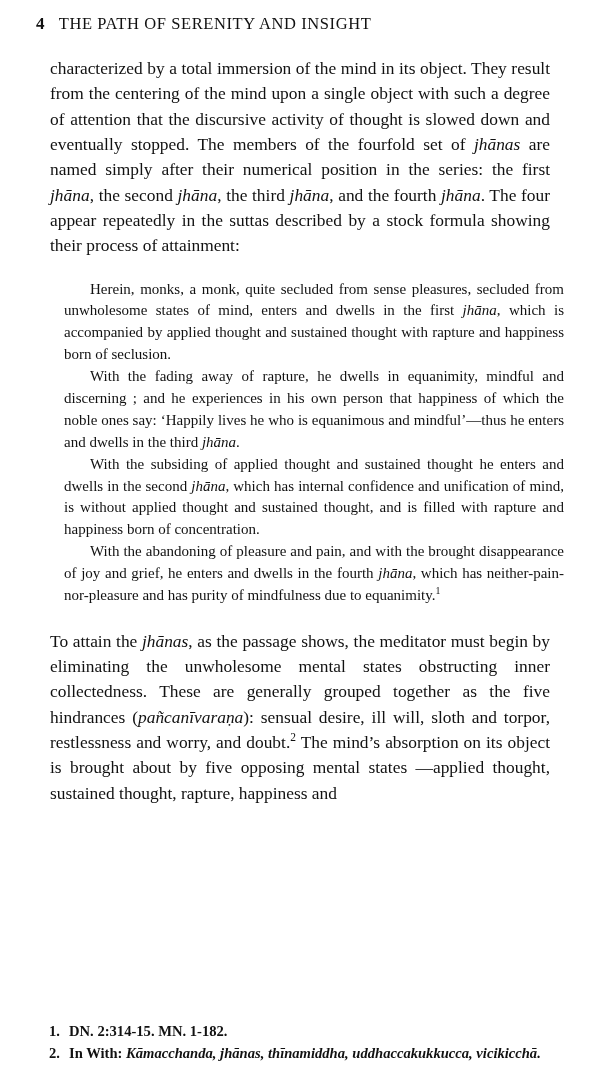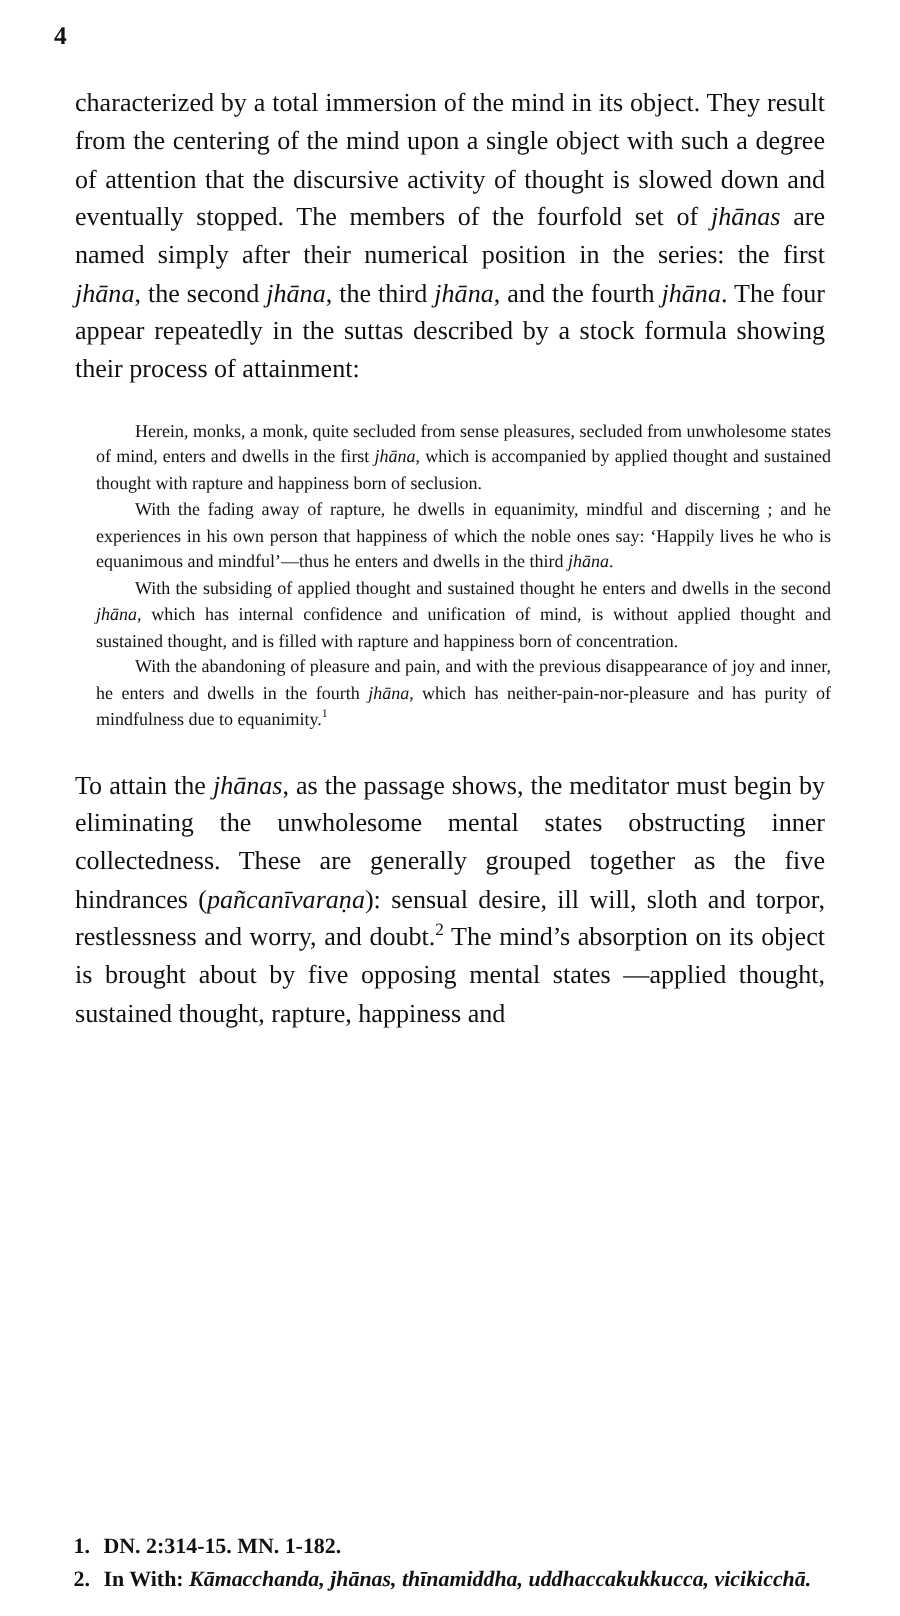--- a/index.html
+++ b/index.html
@@ -46,24 +46,24 @@
     line-height: 1.455;
     text-align: justify;
     text-justify: inter-word;
     hyphens: none;
   }
   .body-block p {
     margin: 16px;
     text-indent: 0;
   }
   .quote {
-    margin: 20px 10px 0 0;
+    margin: 20px 0 0 0;
     padding-left: 30px;
     padding-right: 2px;
-    font-size: 12px;
+    font-size: 15px;
     line-height: 1.46;
     text-align: justify;
   }
   .quote p {
     margin: 0;
     text-indent: 26px;
   }
   .after-quote {
     margin-top: 22px;
     font-size: 17.4px;
@@ -103,40 +103,41 @@
     line-height: 0;
   }
 </style>
 </head>
 <body>
 
 <div class="page">
 
   <div class="header">
     <span class="folio">4</span>
+    <span class="running-title">THE PATH OF SERENITY AND INSIGHT</span>
   </div>
 
   <div class="body-block">
     <p>
       <span>characterized by a total immersion of the mind in its object. They result from the centering of the mind upon a single object with such a degree of attention that the discursive activity of thought is slowed down and eventually stopped.  The members of the fourfold set of </span><em>jhānas</em><span> are named simply after their numerical position in the series: the first </span><em>jhāna</em><span>, the second </span><em>jhāna</em><span>, the third </span><em>jhāna</em><span>, and the fourth </span><em>jhāna</em><span>. The four appear  repeatedly in the suttas described by a stock formula showing their  process of attainment:</span>
     </p>
   </div>
 
   <div class="quote">
     <p>
       <span>Herein, monks, a monk, quite secluded from sense pleasures, secluded from unwholesome states of mind, enters and dwells in the first </span><em>jhāna</em><span>,  which is accompanied by applied thought and sustained thought with rapture and happiness born  of seclusion.</span>
     </p>
     <p>
       <span>With the fading away of rapture,  he dwells in equanimity, mindful and discerning ; and he experiences in his own person that happiness of which the noble ones say: ‘Happily lives he who  is equanimous  and  mindful’—thus he enters  and  dwells in the third </span><em>jhāna</em><span>.</span>
     </p>
     <p>
       <span>With the subsiding of applied thought and sustained thought he  enters  and  dwells  in  the  second  </span><em>jhāna</em><span>, which has internal confidence and unification of mind, is without applied thought and sustained thought,  and is filled with  rapture and happiness born of concentration.</span>
     </p>
     <p>
-      <span>With the abandoning of pleasure and pain,  and with the previous disappearance of joy and inner, he enters and dwells in the fourth </span><em>jhāna</em><span>, which has neither-pain-nor-pleasure  and has purity of mindfulness due to equanimity.</span><sup>1</sup>
+      <span>With the abandoning of pleasure and pain,  and with the brought disappearance of joy and grief, he enters and dwells in the fourth </span><em>jhāna</em><span>, which has neither-pain-nor-pleasure  and has purity of mindfulness due to equanimity.</span><sup>1</sup>
     </p>
   </div>
 
   <div class="after-quote">
     <p>
       <span>To attain the </span><em>jhānas</em><span>, as the passage shows, the meditator must begin by eliminating the unwholesome mental states obstructing inner collectedness.  These are generally grouped together as the five hindrances (</span><em>pañcanīvaraṇa</em><span>): sensual desire, ill will, sloth and torpor, restlessness and worry, and doubt.</span><sup>2</sup><span> The mind’s absorption on its object is brought about by five opposing  mental states —applied thought, sustained thought, rapture, happiness and</span>
     </p>
   </div>
 
   <div class="footnotes">

